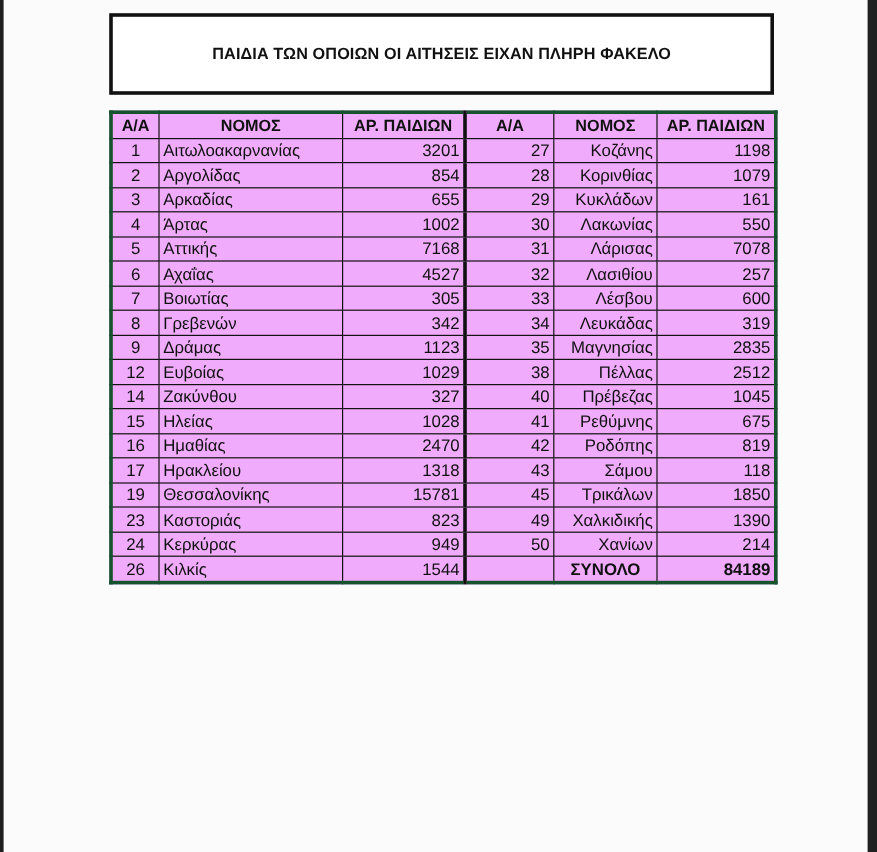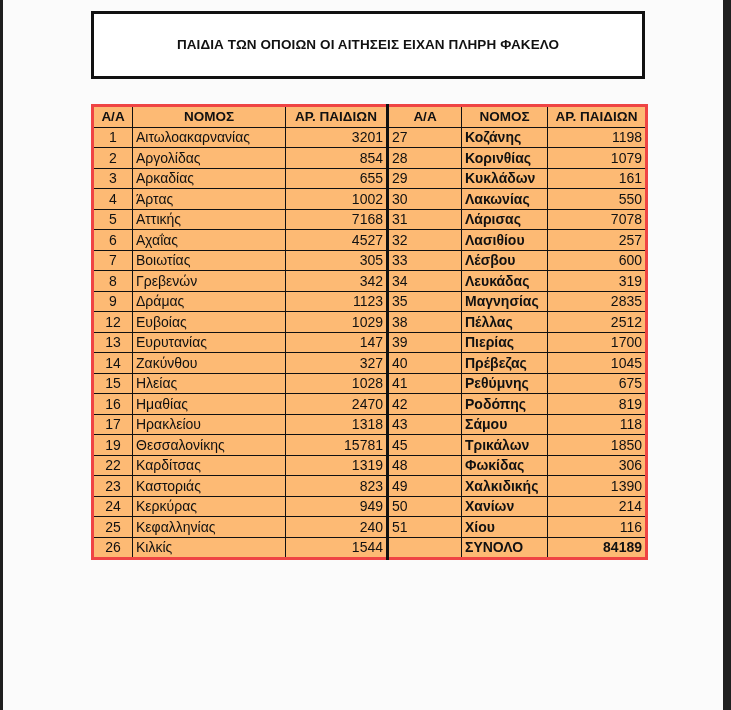--- a/index.html
+++ b/index.html
@@ -11,38 +11,38 @@
   }
   .edge-left { position: absolute; left: 0; top: 0; width: 3px; height: 710px; background: #1e1e1e; }
   .edge-right { position: absolute; left: 723px; top: 0; width: 8px; height: 710px; background: #202020; }
   .title-box {
     position: absolute; left: 91px; top: 11px; width: 548px; height: 62px;
     border: 3px solid #111; background: #fff; box-sizing: content-box;
     display: flex; flex-direction: column; align-items: center; justify-content: center;
     font-weight: bold; font-size: 13.5px; line-height: 20px; letter-spacing: 0.1px;
   }
   table.t {
-    position: absolute; left: 91px; top: 104px;
-    border-collapse: collapse; background: #fdba74;
-    border: 3px solid #ef4444;
+    position: absolute; left: 91px; top: 92px;
+    border-collapse: collapse; background: #f0abfc;
+    border: 3px solid #14532d;
     font-size: 14px;
   }
   table.t td, table.t th {
     border: 1.5px solid #111; height: 19.5px; padding: 0 3px; line-height: 18px;
     white-space: nowrap;
   }
   table.t th { font-weight: bold; text-align: center; font-size: 13.5px; }
   .c-aa { width: 32px; text-align: center; }
   .c-nm1 { width: 146px; text-align: left; padding-left: 2px; }
   .c-val { width: 94px; text-align: right; }
-  .c-aa2 { width: 66px; text-align: left; }
-  .c-nm2 { width: 79px; text-align: left; padding-left: 2px; font-weight: bold; }
+  .c-aa2 { width: 66px; text-align: right; }
+  .c-nm2 { width: 79px; text-align: right; padding-left: 2px; }
   .c-val2 { width: 91px; text-align: right; }
   .sep { border-right: 3px solid #111 !important; }
-  .total-lbl { font-weight: bold; text-align: left; }
+  .total-lbl { font-weight: bold; text-align: center; }
   .total-val { font-weight: bold; }
 </style>
 </head>
 <body>
 
 <div class="edge-left"></div>
 <div class="edge-right"></div>
 
 <div class="title-box">
   <div>ΠΑΙΔΙΑ ΤΩΝ ΟΠΟΙΩΝ ΟΙ ΑΙΤΗΣΕΙΣ ΕΙΧΑΝ ΠΛΗΡΗ ΦΑΚΕΛΟ</div>
@@ -134,28 +134,20 @@
       </tr>
       <tr>
         <td class="c-aa">12</td>
         <td class="c-nm1">Ευβοίας</td>
         <td class="c-val sep">1029</td>
         <td class="c-aa2">38</td>
         <td class="c-nm2">Πέλλας</td>
         <td class="c-val2">2512</td>
       </tr>
       <tr>
-        <td class="c-aa">13</td>
-        <td class="c-nm1">Ευρυτανίας</td>
-        <td class="c-val sep">147</td>
-        <td class="c-aa2">39</td>
-        <td class="c-nm2">Πιερίας</td>
-        <td class="c-val2">1700</td>
-      </tr>
-      <tr>
         <td class="c-aa">14</td>
         <td class="c-nm1">Ζακύνθου</td>
         <td class="c-val sep">327</td>
         <td class="c-aa2">40</td>
         <td class="c-nm2">Πρέβεζας</td>
         <td class="c-val2">1045</td>
       </tr>
       <tr>
         <td class="c-aa">15</td>
         <td class="c-nm1">Ηλείας</td>
@@ -182,52 +174,36 @@
       </tr>
       <tr>
         <td class="c-aa">19</td>
         <td class="c-nm1">Θεσσαλονίκης</td>
         <td class="c-val sep">15781</td>
         <td class="c-aa2">45</td>
         <td class="c-nm2">Τρικάλων</td>
         <td class="c-val2">1850</td>
       </tr>
       <tr>
-        <td class="c-aa">22</td>
-        <td class="c-nm1">Καρδίτσας</td>
-        <td class="c-val sep">1319</td>
-        <td class="c-aa2">48</td>
-        <td class="c-nm2">Φωκίδας</td>
-        <td class="c-val2">306</td>
-      </tr>
-      <tr>
         <td class="c-aa">23</td>
         <td class="c-nm1">Καστοριάς</td>
         <td class="c-val sep">823</td>
         <td class="c-aa2">49</td>
         <td class="c-nm2">Χαλκιδικής</td>
         <td class="c-val2">1390</td>
       </tr>
       <tr>
         <td class="c-aa">24</td>
         <td class="c-nm1">Κερκύρας</td>
         <td class="c-val sep">949</td>
         <td class="c-aa2">50</td>
         <td class="c-nm2">Χανίων</td>
         <td class="c-val2">214</td>
       </tr>
       <tr>
-        <td class="c-aa">25</td>
-        <td class="c-nm1">Κεφαλληνίας</td>
-        <td class="c-val sep">240</td>
-        <td class="c-aa2">51</td>
-        <td class="c-nm2">Χίου</td>
-        <td class="c-val2">116</td>
-      </tr>
-      <tr>
         <td class="c-aa">26</td>
         <td class="c-nm1">Κιλκίς</td>
         <td class="c-val sep">1544</td>
         <td class="c-aa2"></td>
         <td class="c-nm2 total-lbl">ΣΥΝΟΛΟ</td>
         <td class="c-val2 total-val">84189</td>
       </tr>
     </tbody>
 </table>
 

